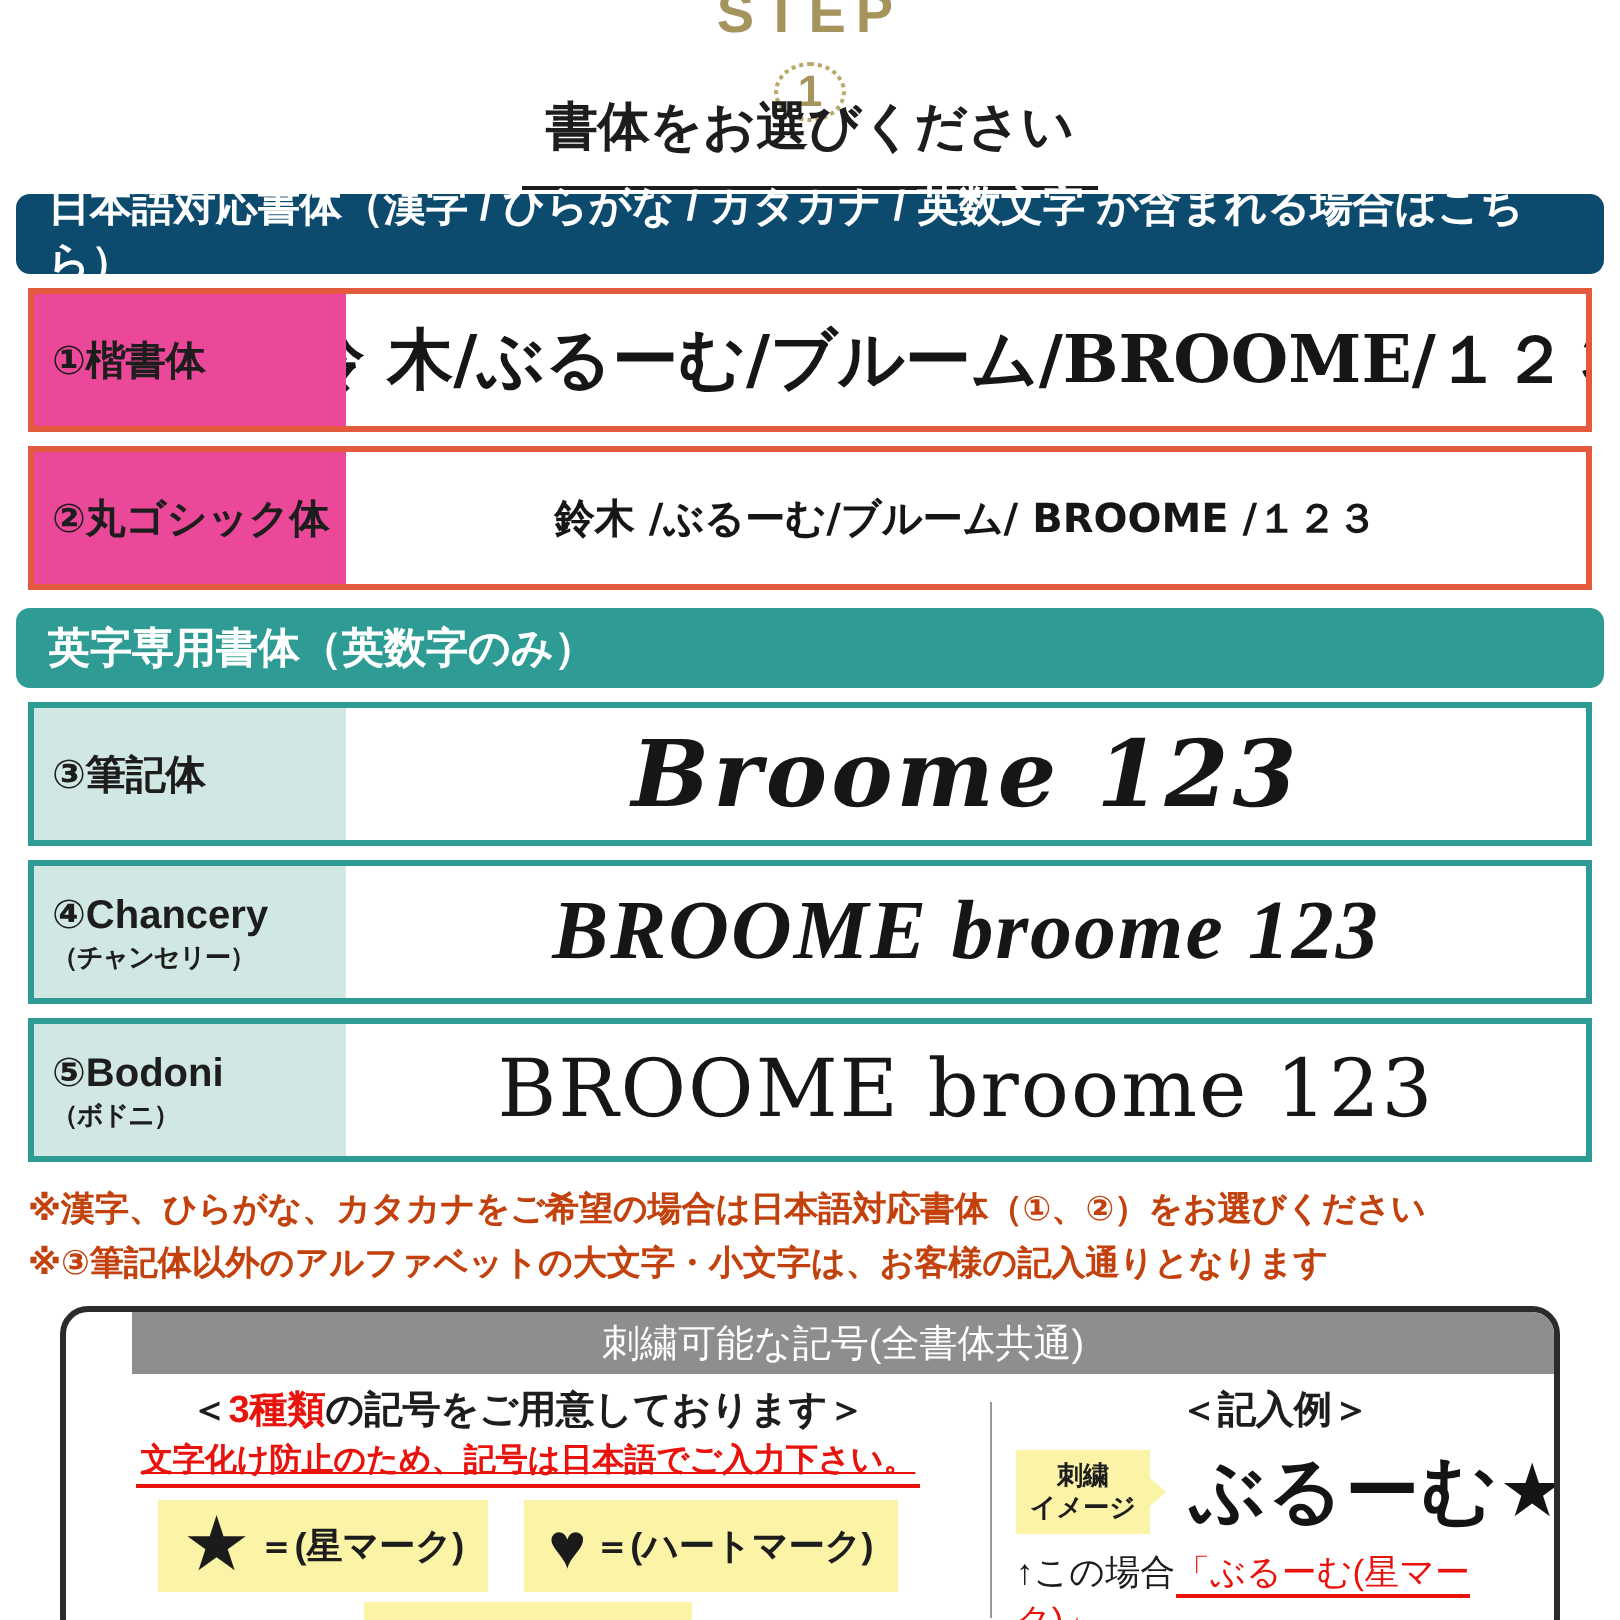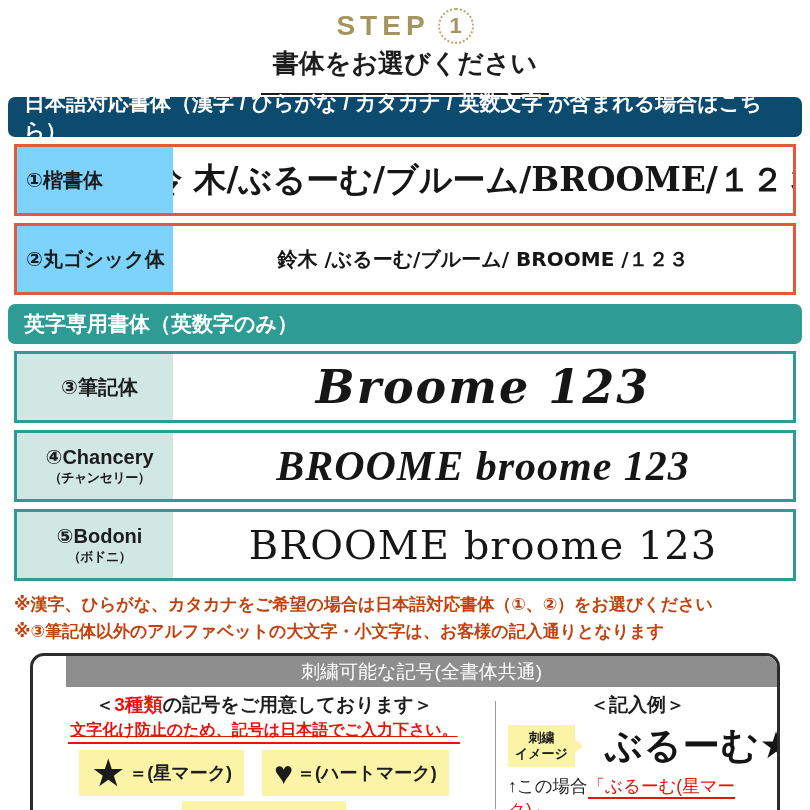--- a/index.html
+++ b/index.html
@@ -1,42 +1,42 @@
 <!DOCTYPE html>
 <html><head>
 <meta charset="utf-8">
 <style>
   * { margin:0; padding:0; box-sizing:border-box; }
   body { background:#fff; font-family:"Liberation Sans","DejaVu Sans",sans-serif; }
   .page { width:810px; height:810px; background:#fff; overflow:hidden; }
 
   
-  .step-header { display:flex; align-items:center; justify-content:center; gap:8px; padding-top:6px; height:46px; }
+  .step-header { display:flex; align-items:center; justify-content:center; gap:8px; padding-top:6px; height:46px;flex-direction:column; }
   .step-label { color:#a5945c; font-size:28px; font-weight:bold; letter-spacing:5px; }
   .step-circle { width:36px; height:36px; border:2px dotted #b9a86a; border-radius:50%;
                  display:flex; align-items:center; justify-content:center;
                  color:#a5945c; font-size:22px; font-weight:bold; }
   .main-title-wrap { text-align:center; height:42px; }
   .main-title { display:inline-block; font-size:26px; font-weight:bold; color:#1d1d1d;
                 padding:0 12px 12px; border-bottom:2px solid #1d1d1d; }
 
   
   .section-bar { margin:9px 8px 0; height:40px; border-radius:7px; color:#fff;
                  font-size:21px; font-weight:bold; display:flex; align-items:center; padding-left:16px; }
   .bar-red  { background:#0c4a6e; }
   .bar-teal { background:#2e9c94; }
 
   
   .font-row { margin:7px 14px 0; height:72px; display:flex; align-items:stretch; background:#fff; }
   .row-red  { border:3px solid #e2593c; }
   .row-teal { border:3px solid #2e9c94; }
   .row-label { width:156px; flex:0 0 156px; display:flex; flex-direction:column; justify-content:center;
                padding-left:9px; font-size:20px; font-weight:bold; color:#1d1d1d; }
-  .label-pink { background:#7dd3fc; }
-  .label-teal { background:#d0e7e3;align-items:center; }
+  .label-pink { background:#ec4899; }
+  .label-teal { background:#d0e7e3; }
   .row-label .sublabel { font-size:13px; font-weight:bold; letter-spacing:-0.5px; }
   .row-sample { flex:1; display:flex; align-items:center; justify-content:center; overflow:hidden; white-space:nowrap; color:#161616; }
   .sample-kaisho    { font-family:"DejaVu Serif",serif; font-weight:bold; font-size:33px; }
   .sample-marugoth  { font-family:"DejaVu Sans",sans-serif; font-weight:bold; font-size:20px; }
   .sample-script    { font-family:"DejaVu Serif",serif; font-style:italic; font-weight:bold; font-size:46px; letter-spacing:2px; }
   .sample-chancery  { font-family:"Liberation Serif",serif; font-style:italic; font-weight:bold; font-size:42px; letter-spacing:1px; }
   .sample-bodoni    { font-family:"DejaVu Serif",serif; font-size:40px; letter-spacing:1px; }
   .row-note { flex:0 0 330px; display:flex; align-items:center; padding-right:6px;
               font-size:17px; font-weight:bold; line-height:1.38; color:#1d1d1d; }
   .red-text { color:#e8130c; }
@@ -61,21 +61,21 @@
   .chip { background:#fbf3a6; display:flex; align-items:center; gap:4px; padding:1px 12px; height:46px; }
   .chip-glyph { color:#1b1b1b; line-height:1; }
   .glyph-star { font-size:38px; }
   .glyph-heart { font-size:32px; }
   .glyph-note { font-size:32px; }
   .chip-text { font-size:18px; font-weight:bold; color:#1d1d1d; }
   .chip-row2 { margin-top:5px; }
   .chip-row2 .chip { height:38px; }
 
   .right-title { text-align:center; font-size:19px; font-weight:bold; color:#1d1d1d; }
-  .example-row { display:flex; align-items:center; gap:30px; margin-top:3px; }
+  .example-row { display:flex; align-items:center; gap:20px; margin-top:3px; }
   .stitch-tag { background:#fbf3a6; font-size:13px; font-weight:bold; color:#1d1d1d;
                 text-align:center; line-height:1.25; padding:5px 7px; position:relative; flex:0 0 auto; }
   .stitch-tag::after { content:""; position:absolute; right:-8px; top:50%; transform:translateY(-50%);
                        border-top:7px solid transparent; border-bottom:7px solid transparent;
                        border-left:8px solid #fbf3a6; }
   .example-text { font-family:"DejaVu Sans",sans-serif; font-size:37px; font-weight:bold; color:#141414;
                   white-space:nowrap; letter-spacing:1px; }
   .example-caption { margin-top:4px; font-size:17.5px; color:#1d1d1d; line-height:1.35; }
   .caption-red { color:#e8130c; border-bottom:2px solid #e8130c; padding-bottom:1px; }
 </style>

